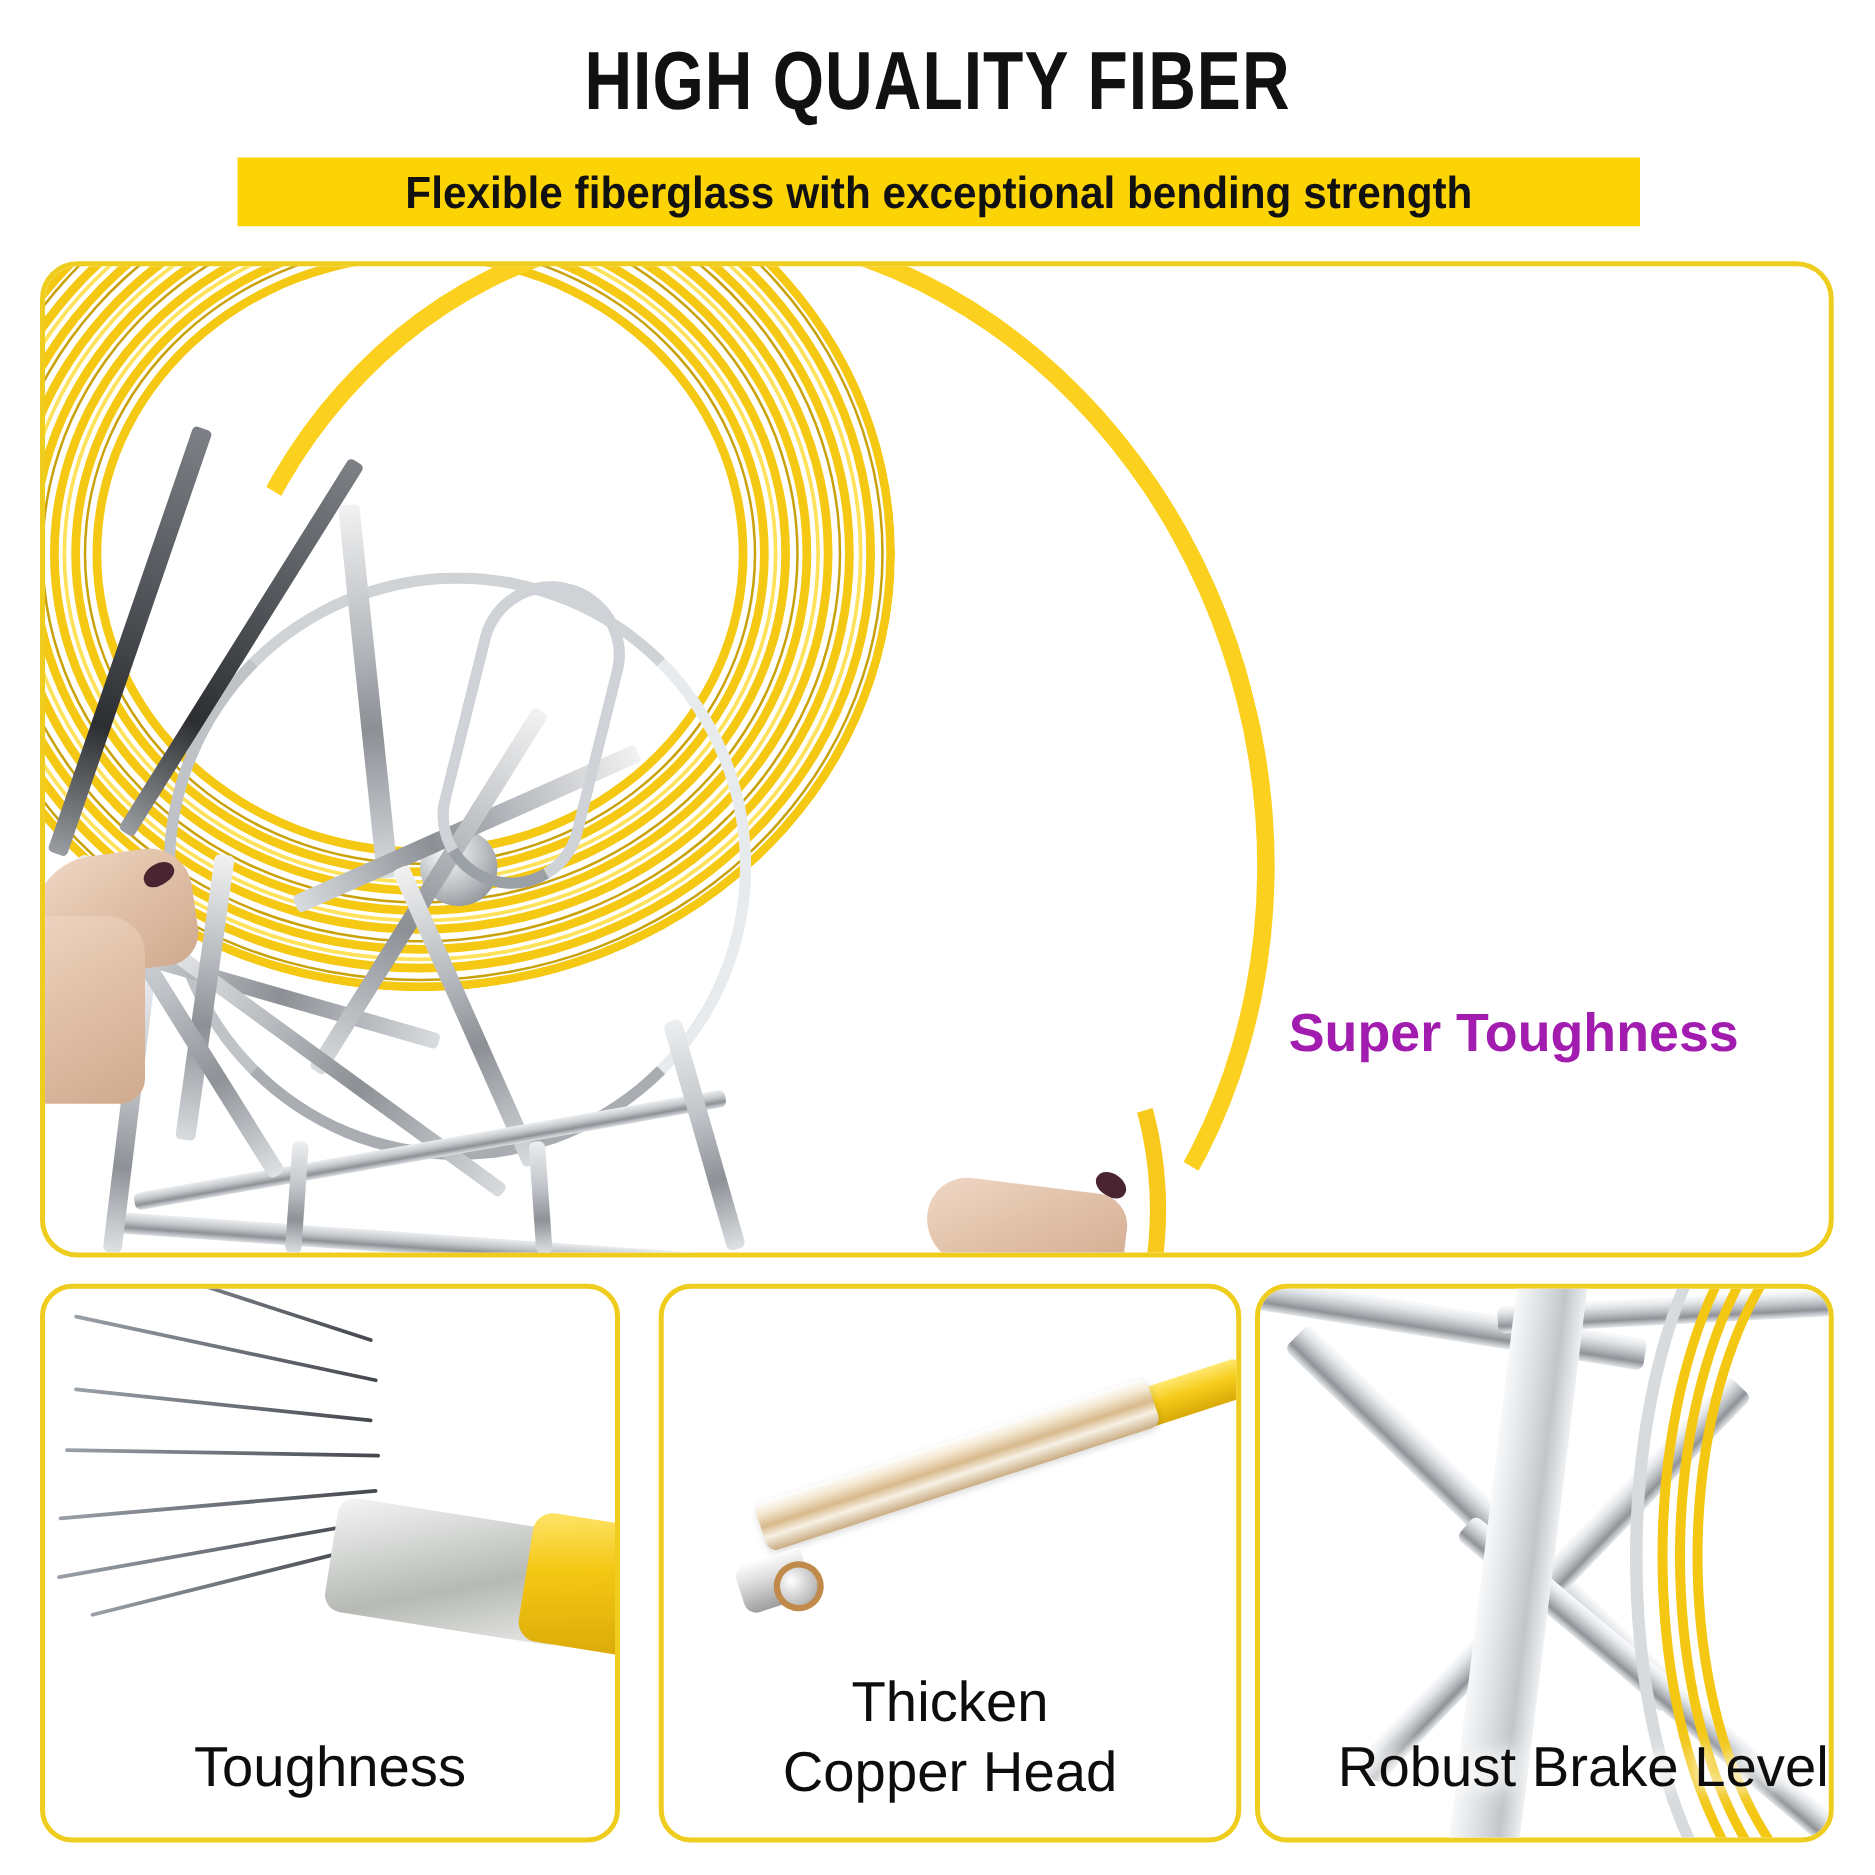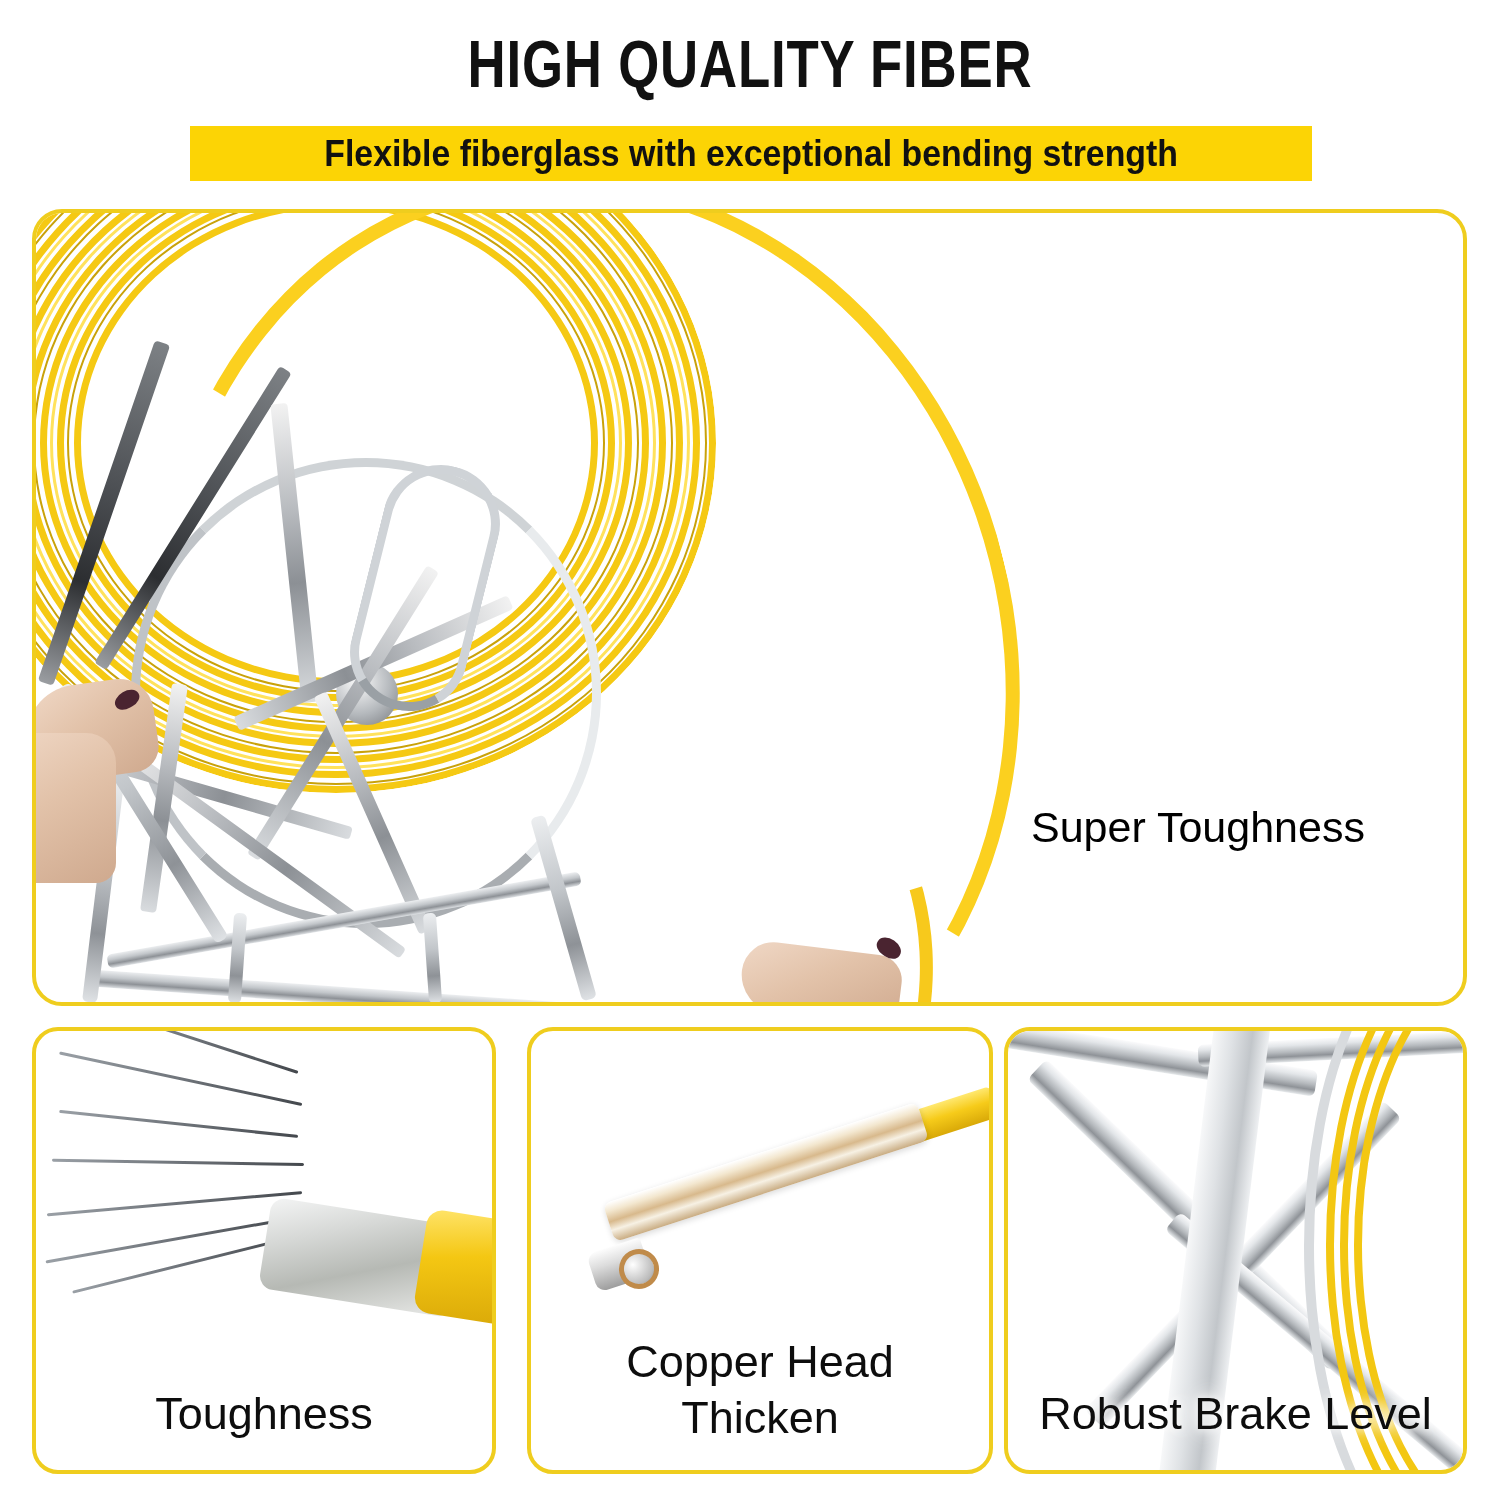--- a/index.html
+++ b/index.html
@@ -77,30 +77,30 @@
     font-family: "Liberation Sans", sans-serif;
     font-weight: normal;
     font-size: 45px;
     line-height: 56px;
     color: #0d0d0d;
     z-index: 40;
   }
   #caption-fiber  { bottom: 28px; }
   #caption-copper { bottom: 24px; }
   #caption-brake  { bottom: 28px; }
-  #caption-brake .cap-line { text-shadow: 0 0 9px #fff, 0 0 18px #fff, 0 0 26px #fff; }
+  #caption-brake .cap-line { text-shadow: 0 0 9px #fff, 0 0 18px #fff, 0 0 26px #fff; text-align: right; }
 
   #super-toughness {
     position: absolute;
     left: 995px;
     top: 590px;
     font-family: "Liberation Sans", sans-serif;
-    font-weight: normal;
+    font-weight: bold;
     font-size: 43px;
-    color: #000000;
+    color: #a21caf;
     white-space: nowrap;
     z-index: 30;
   }
   #coil-bundle {
     position: absolute;
     left: -80px;
     top: -120px;
     width: 760px;
     height: 700px;
     border-radius: 50%;
@@ -356,22 +356,22 @@
   </div>
 </div>
 
 <div class="panel" id="panel-copper">
   <div class="panel-stage">
     <div id="ch-rod"></div>
     <div id="ch-body"></div>
     <div id="ch-tip"></div>
     <div id="ch-eyelet"></div>
     <div class="caption" id="caption-copper">
+      <div class="cap-line">Thicken</div>
       <div class="cap-line">Copper Head</div>
-      <div class="cap-line">Thicken</div>
     </div>
   </div>
 </div>
 
 <div class="panel" id="panel-brake">
   <div class="panel-stage">
     <div class="btube" style="left:-20px;top:14px;  width:330px;height:26px; transform:rotate(9deg);"></div>
     <div class="btube" style="left:190px;top:6px;   width:300px;height:22px; transform:rotate(-3deg);"></div>
     <div class="btube" style="left:-30px;top:170px; width:420px;height:28px; transform:rotate(44deg);"></div>
     <div class="btube" style="left:20px; top:220px; width:430px;height:26px; transform:rotate(-46deg);"></div>

